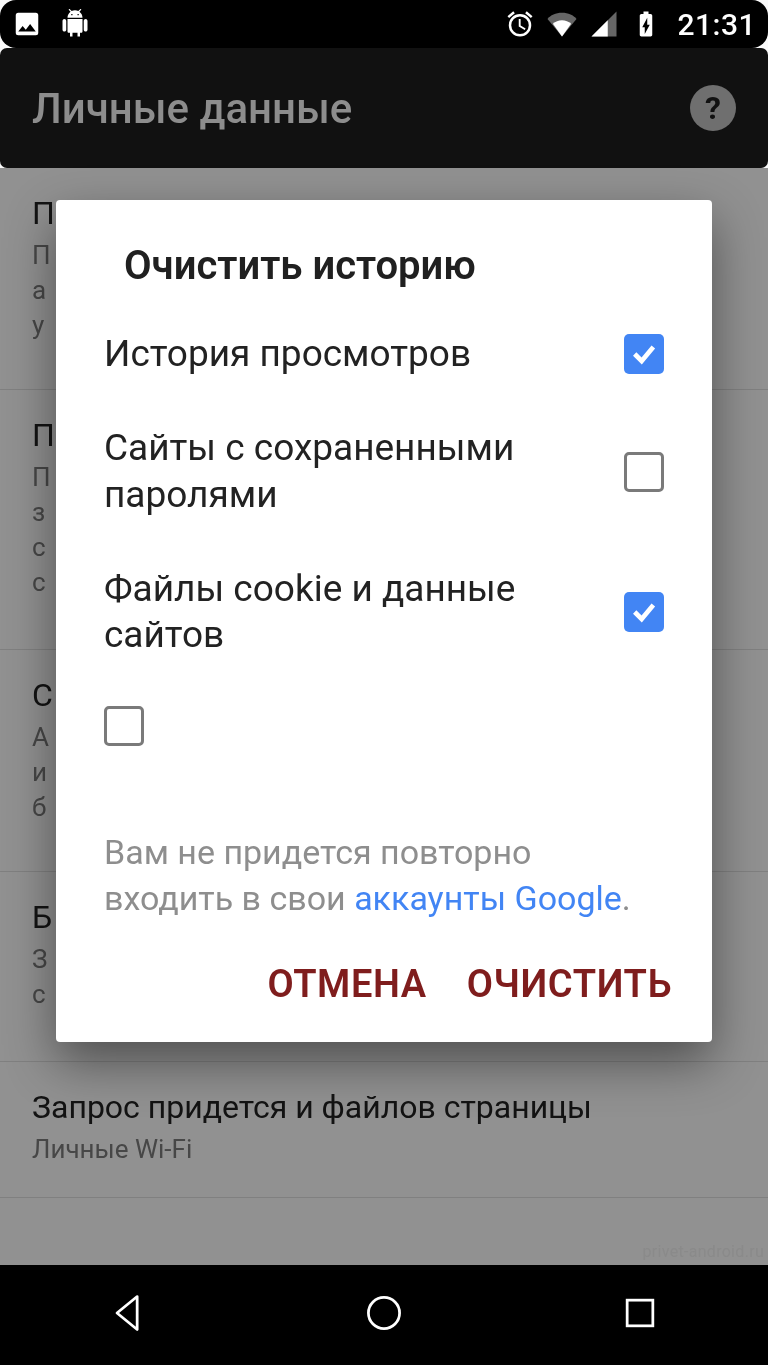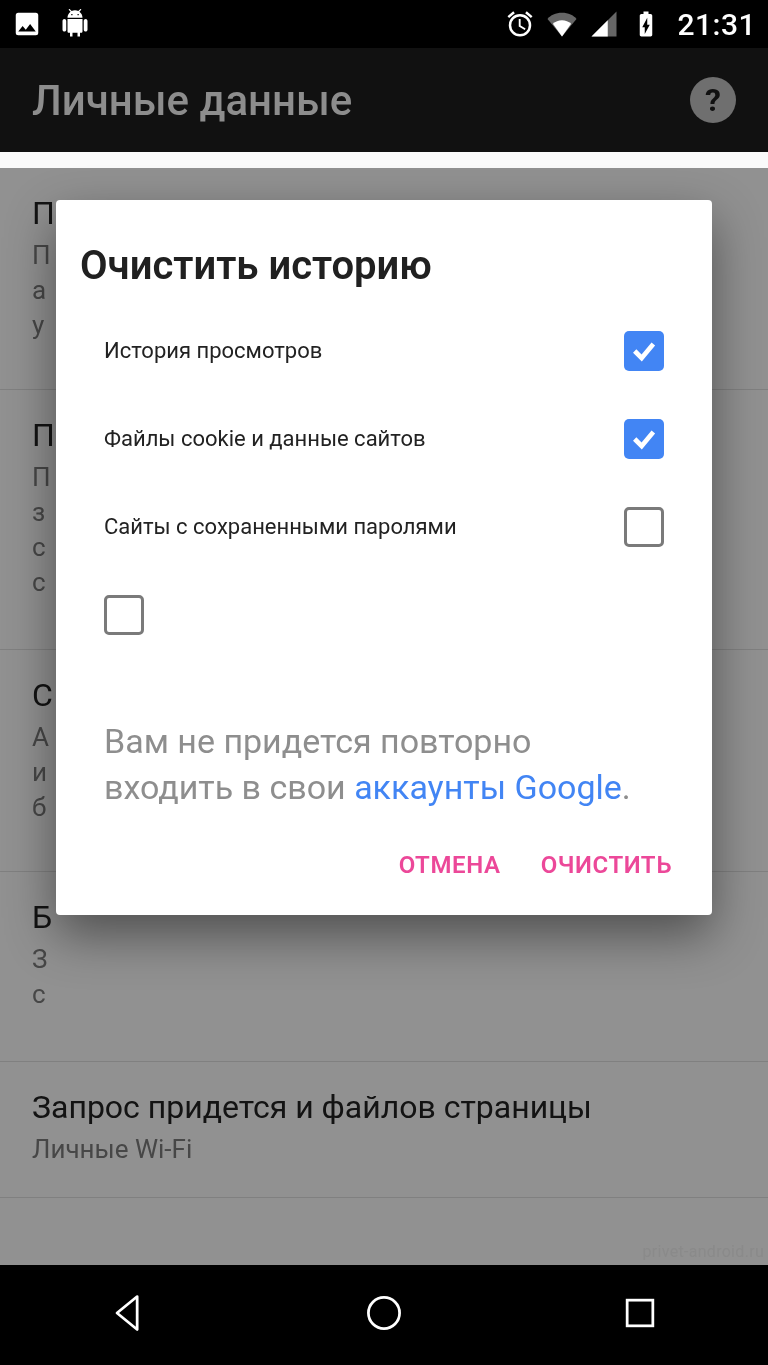--- a/index.html
+++ b/index.html
@@ -1,28 +1,28 @@
 <!DOCTYPE html>
 <html><head>
 <meta charset="utf-8">
 <style>
   * { margin: 0; padding: 0; box-sizing: border-box; font-family: Roboto, "Helvetica Neue", Arial, sans-serif; }
   html, body { width: 768px; height: 1365px; overflow: hidden; background: #000; }
   .screen { position: relative; width: 768px; height: 1365px; background: #fafafa; }
 
   
-  .status-bar { position: absolute; top: 0; left: 0; right: 0; height: 48px; background: #000; color: #fff; display: flex; align-items: center; padding: 0 12px; font-size: 28px; font-weight: 500; }
+  .status-bar { position: absolute; top: 0; left: 0; right: 0; height: 48px; background: #000; color: #fff; display: flex; align-items: center; padding: 0 12px; font-size: 28px; font-weight: 500; border-radius: 16px; }
   .status-left { display: flex; gap: 18px; align-items: center; }
   .status-right { margin-left: auto; display: flex; gap: 12px; align-items: center; }
   .status-icon { width: 30px; height: 30px; display: flex; align-items: center; justify-content: center; }
   .status-icon svg { width: 100%; height: 100%; fill: #fff; }
   .clock { font-size: 30px; letter-spacing: 0.5px; margin-left: 4px; }
 
   
-  .app-bar { position: absolute; top: 48px; left: 0; right: 0; height: 104px; background: #111; display: flex; align-items: center; padding: 0 32px; }
+  .app-bar { position: absolute; top: 48px; left: 0; right: 0; height: 120px; background: #111; display: flex; align-items: center; padding: 0 32px; border-radius: 7px; }
   .app-bar-title { color: #8d8d8d; font-size: 42px; font-weight: 500; }
   .app-bar-help { margin-left: auto; }
   .help-circle { width: 46px; height: 46px; border-radius: 50%; background: #6f6f6f; display: flex; align-items: center; justify-content: center; color: #111; font-size: 32px; font-weight: 700; }
 
   
   .bg-list { position: absolute; top: 168px; left: 0; right: 0; bottom: 100px; background: #fafafa; overflow: hidden; }
   .bg-item { padding: 26px 32px 30px; border-bottom: 1px solid #dcdcdc; }
   .bg-item .t { font-size: 32px; color: #222; margin-bottom: 6px; }
   .bg-item .s { font-size: 26px; color: #7a7a7a; line-height: 1.35; }
 
@@ -31,34 +31,34 @@
 
   
   .nav-bar { position: absolute; bottom: 0; left: 0; right: 0; height: 100px; background: #000; display: flex; align-items: center; justify-content: space-around; }
   .nav-btn svg { width: 44px; height: 44px; fill: none; stroke: #fff; stroke-width: 3; }
 
   
   .watermark { position: absolute; right: 4px; bottom: 104px; font-size: 16px; color: #8a8a8a; letter-spacing: 0.3px; }
 
   
   .dialog { position: absolute; left: 56px; right: 56px; top: 200px; background: #fff; border-radius: 4px; box-shadow: 0 20px 50px rgba(0,0,0,0.45); padding: 42px 0 12px; }
-  .dialog-title { font-size: 40px; font-weight: 600; color: #202020; padding: 0 24px 8px; }
+  .dialog-title { font-size: 40px; font-weight: 600; color: #202020; padding: 0 68px 8px; }
   .options { padding: 10px 48px 0; }
   .option { display: flex; align-items: center; justify-content: space-between; padding: 24px 0; gap: 24px; }
-  .option .label { font-size: 22px; color: #222; line-height: 1.25; flex: 1; }
+  .option .label { font-size: 37px; color: #222; line-height: 1.25; flex: 1; }
   .checkbox { width: 40px; height: 40px; border-radius: 5px; flex: 0 0 40px; display: flex; align-items: center; justify-content: center; }
   .checkbox.checked { background: #4285f4; }
   .checkbox.checked svg { width: 28px; height: 28px; stroke: #fff; stroke-width: 4; fill: none; }
   .checkbox.unchecked { border: 3px solid #7a7a7a; }
 
   .footer-text { padding: 60px 48px 12px; font-size: 34px; color: #8e8e8e; line-height: 1.35; }
   .footer-text a { color: #4285f4; text-decoration: none; }
 
   .dialog-actions { display: flex; justify-content: flex-end; gap: 40px; padding: 28px 40px 24px; }
-  .dialog-btn { color: #ec4899; font-size: 24px; font-weight: 600; letter-spacing: 0.6px; background: none; border: none; cursor: pointer; }
+  .dialog-btn { color: #7f1d1d; font-size: 38px; font-weight: 600; letter-spacing: 0.6px; background: none; border: none; cursor: pointer; }
 </style>
 </head>
 <body>
 
 <div class="screen">
 
   <div class="status-bar">
     <div class="status-left">
       <span class="status-icon">
         <svg viewBox="0 0 24 24">
@@ -143,30 +143,30 @@
     <div class="options">
       <div class="option">
         <div class="label">История просмотров</div>
         <div class="checkbox checked">
             <svg viewBox="0 0 24 24">
               <polyline points="4 12 10 18 20 6"></polyline>
             </svg>
           </div>
       </div>
       <div class="option">
+        <div class="label">Сайты с сохраненными паролями</div>
+        <div class="checkbox unchecked"></div>
+      </div>
+      <div class="option">
         <div class="label">Файлы cookie и данные сайтов</div>
         <div class="checkbox checked">
             <svg viewBox="0 0 24 24">
               <polyline points="4 12 10 18 20 6"></polyline>
             </svg>
           </div>
-      </div>
-      <div class="option">
-        <div class="label">Сайты с сохраненными паролями</div>
-        <div class="checkbox unchecked"></div>
       </div>
       <div class="option">
         <div class="checkbox unchecked"></div>
       </div>
     </div>
     <div class="footer-text">
       <span>Вам не придется повторно входить в свои </span><a href="#">аккаунты Google</a><span>.</span>
     </div>
     <div class="dialog-actions">
       <button class="dialog-btn">ОТМЕНА</button>

